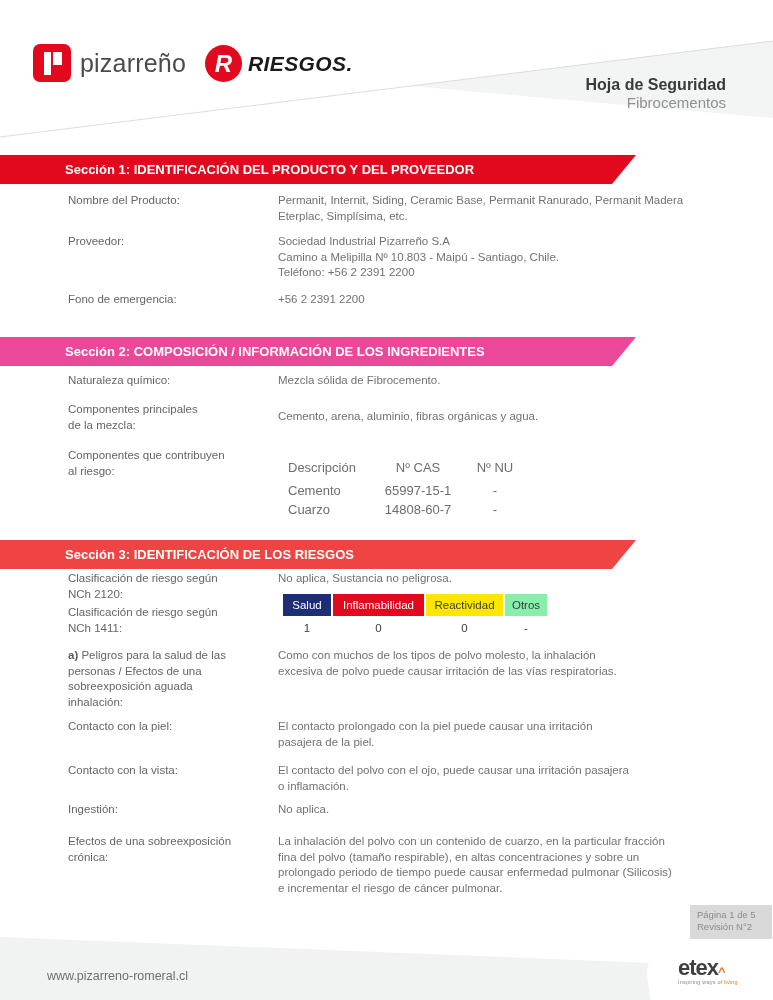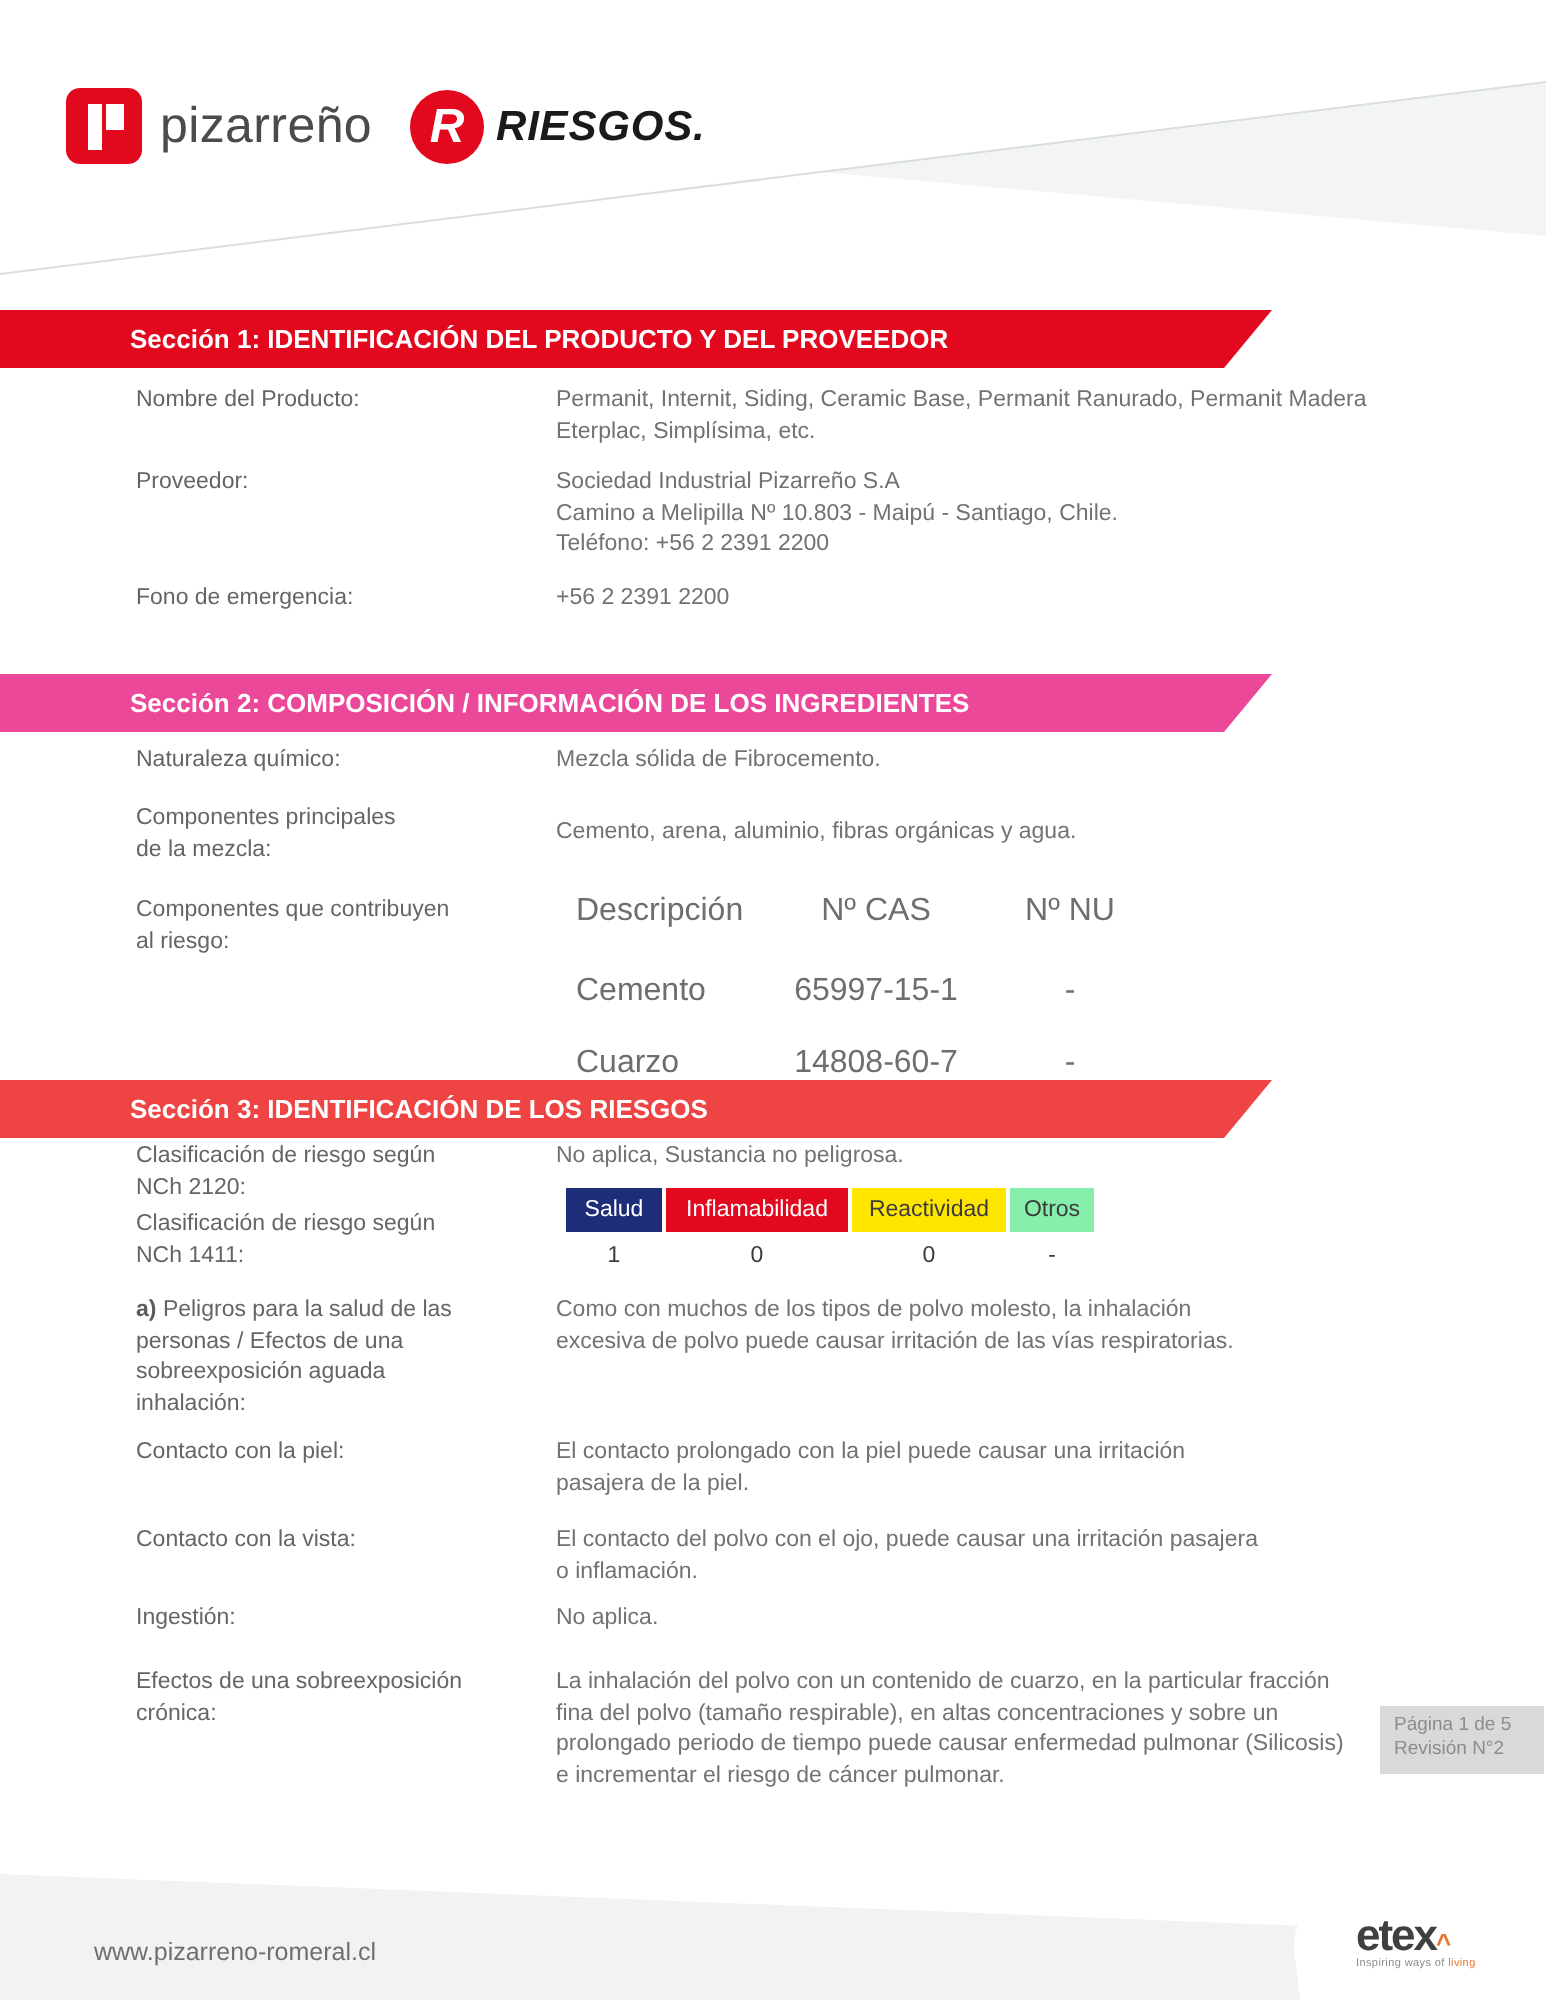--- a/index.html
+++ b/index.html
@@ -31,37 +31,37 @@
     padding-left:65px; box-sizing:border-box; white-space:nowrap; z-index:1;
   }
   
   .row{position:absolute; left:0; width:773px; height:0;}
   .lbl{position:absolute; left:68px; top:0; width:205px; font-size:11.5px;
     line-height:15.5px; color:#646568; white-space:pre-line;}
   .val{position:absolute; left:278px; top:0; width:465px; font-size:11.5px;
     line-height:15.5px; color:#717275; white-space:pre-line;}
   
   .ing-table{display:grid; grid-template-columns:88px 84px 70px; row-gap:3px;
-    position:absolute; left:288px; top:0; font-size:16px; line-height:16px;gap:20px;}
+    position:absolute; left:288px; top:12px; font-size:13px; line-height:16px;}
   .ing-table .hd{margin-bottom:4px;}
   .ing-table .ctr{text-align:center;}
   
   .hz-table{position:absolute; left:283px; top:0;}
   .hz-cells{display:flex; gap:2px;}
   .hz-cell{height:22px; line-height:22px; text-align:center; font-size:11.5px;}
   .hz-vals{display:flex; gap:2px; margin-top:4px;}
   .hz-val{height:16px; line-height:16px; text-align:center; font-size:11.5px; color:#3c3c3c;}
   .w1{width:48px;} .w2{width:91px;} .w3{width:77px;} .w4{width:42px;}
   
   .footer-band{position:absolute; left:0; top:930px; width:773px; height:70px;
     background:#f1f2f2; clip-path:polygon(0 10%,100% 54%,100% 100%,0 100%); z-index:1;}
   .footer-notch{position:absolute; left:644px; top:950px; width:260px; height:130px;
     background:#ffffff; border-radius:26px; transform:rotate(-7deg);
     transform-origin:top left; z-index:2;}
-  .page-info{position:absolute; left:690px; top:853px; width:82px; height:34px;
+  .page-info{position:absolute; left:690px; top:905px; width:82px; height:34px;
     background:#d9d9d9; box-sizing:border-box; padding:4px 0 0 7px;
     font-size:9.5px; line-height:12px; color:#8c8c8e; white-space:pre-line; z-index:3;}
   .website{position:absolute; left:47px; top:969px; font-size:12.5px;
     color:#6e6f71; z-index:3; text-decoration:none;}
   .etex{position:absolute; left:678px; top:955px; z-index:3; width:70px;}
   .etex-word{font-size:22px; font-weight:bold; color:#404041; letter-spacing:-1px;
     position:relative; display:inline-block;}
   .etex-caret{position:absolute; left:40px; top:9px; color:#e8772e;
     font-size:13px; font-weight:bold; letter-spacing:0;}
   .etex-tag{font-size:5.5px; color:#8a8a8a; letter-spacing:0.2px; margin-top:-2px;}
@@ -84,20 +84,24 @@
         <path d="M11 8 h7 v23 h-7 z M20 8 h9 v13 h-9 z" fill="#ffffff"></path>
       </svg>
     </span>
     <span class="piz-text">pizarreño</span>
   </div>
   <div class="brand brand-rom">
     <span class="rom-icon">R</span>
     <span class="rom-text">RIESGOS.</span>
   </div>
 
+  <div class="doc-id">
+    <div class="doc-title">Hoja de Seguridad</div>
+    <div class="doc-subtitle">Fibrocementos</div>
+  </div>
 
   <div class="secbar" style="top: 155px; background: rgb(226, 8, 29);">Sección 1: IDENTIFICACIÓN DEL PRODUCTO Y DEL PROVEEDOR</div>
 
   <div class="row" style="top:193px;">
     <div class="lbl">Nombre del Producto:</div>
     <div class="val">Permanit, Internit, Siding, Ceramic Base, Permanit Ranurado, Permanit Madera
 Eterplac, Simplísima, etc.</div>
   </div>
   <div class="row" style="top:234px;">
     <div class="lbl">Proveedor:</div>

